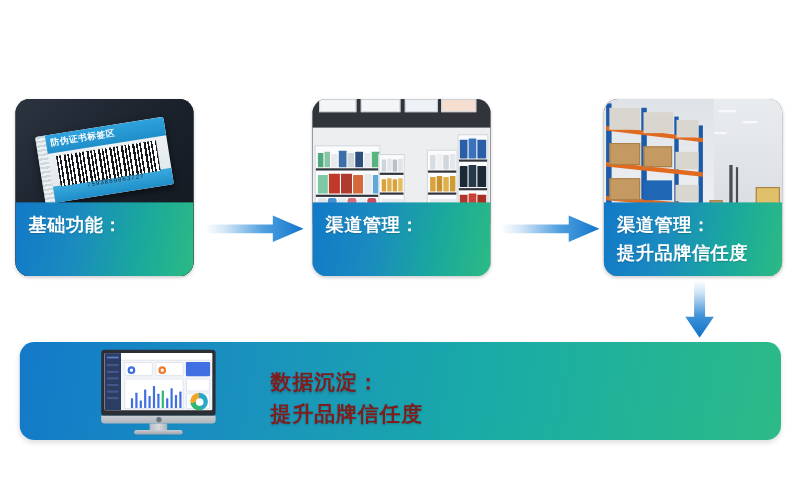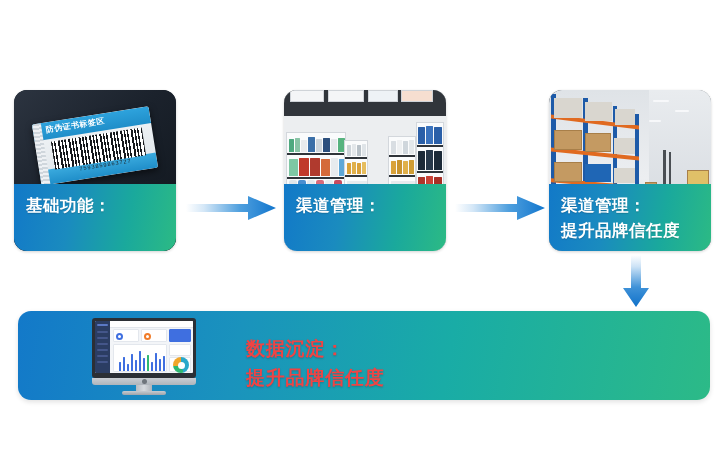--- a/index.html
+++ b/index.html
@@ -118,21 +118,21 @@
   
   .bottom-bar{
     position:absolute;left:18px;top:311px;width:692px;height:89px;
     border-radius:13px;
     background:linear-gradient(100deg,#1379c9 0%,#1a93bd 32%,#19aca6 62%,#2cba87 100%);
     box-shadow:0 2px 5px rgba(0,0,0,.12);
     overflow:hidden;
   }
   .bottom-text{
     position:absolute;left:246px;top:334px;
-    color:#ef4444;font-size:19px;font-weight:bold;line-height:29px;
+    color:#7f1d1d;font-size:19px;font-weight:bold;line-height:29px;
     letter-spacing:.8px;text-shadow:0 1px 2px rgba(0,0,0,.2);
   }
   .bottom-text div{white-space:nowrap;}
 
   
   .imac{position:absolute;left:92px;top:318px;width:104px;height:78px;}
   .imac-screen{
     position:absolute;left:0;top:0;width:104px;height:60px;
     background:#2b2f35;border-radius:3px;padding:3px;box-sizing:border-box;
   }

